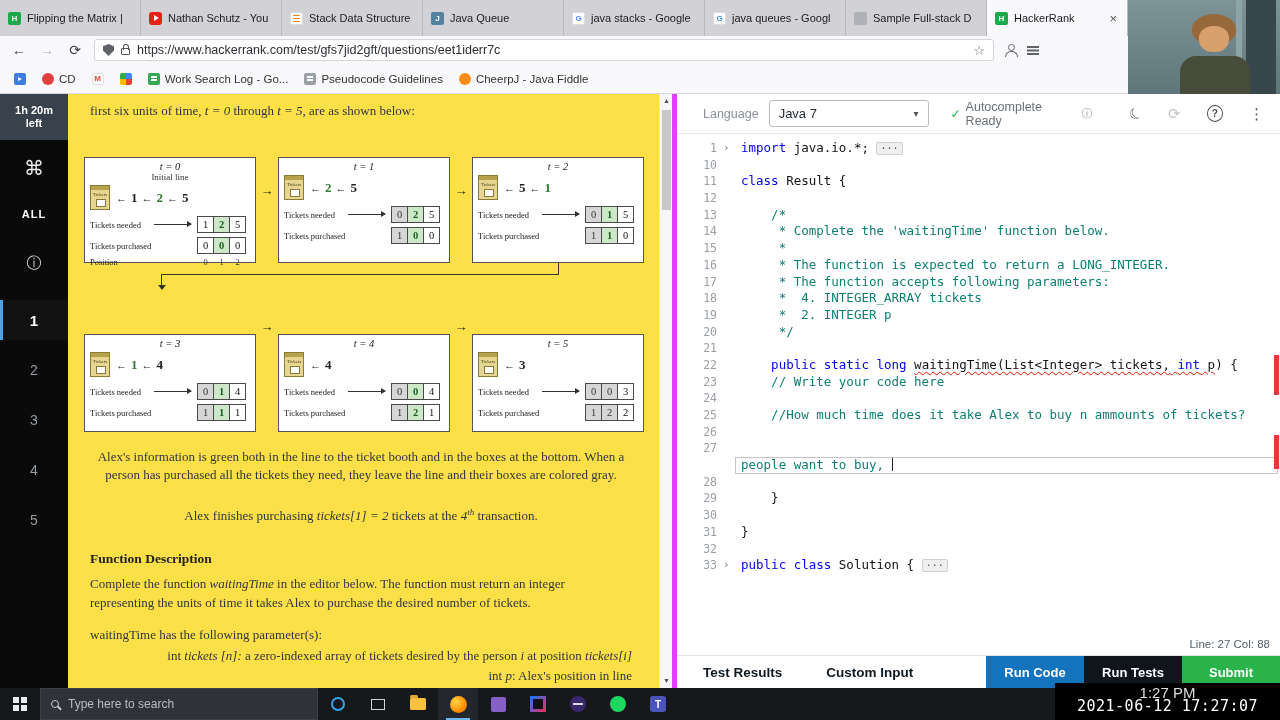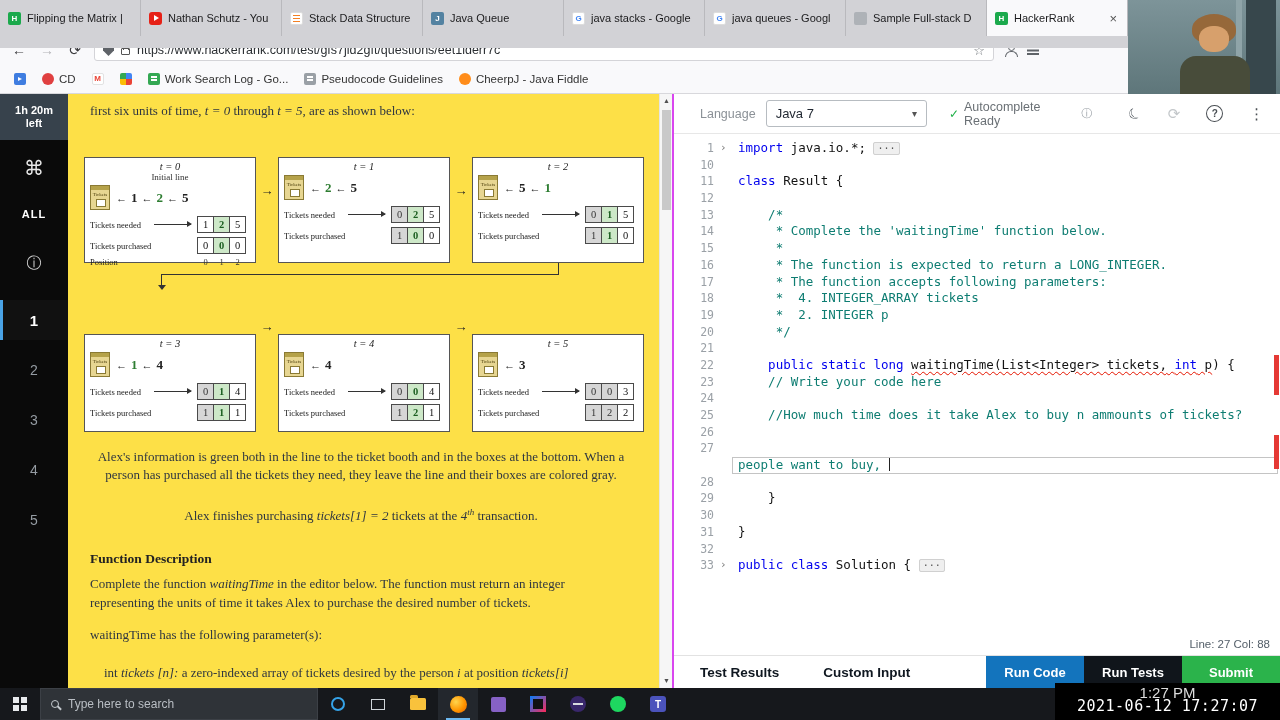--- a/index.html
+++ b/index.html
@@ -1,21 +1,21 @@
 <!DOCTYPE html>
 <html><head>
 <meta charset="utf-8">
 <style>
   * { margin:0; padding:0; box-sizing:border-box; }
   html,body { width:1280px; height:720px; overflow:hidden; }
   body { font-family:"Liberation Sans", sans-serif; background:#fff; }
   .screen { position:relative; width:1280px; height:720px; overflow:hidden; background:#fff; }
 
   
-  .tabstrip { position:absolute; left:0; top:0; width:1280px; height:48px; background:#d2d2d6; display:flex; z-index:10; }
+  .tabstrip { position:absolute; left:0; top:0; width:1280px; height:36px; background:#d2d2d6; display:flex; z-index:10; }
   .tab { width:141px; height:36px; display:flex; align-items:center; gap:6px; padding:0 8px; border-right:1px solid #b9b9bd; font-size:11px; color:#1b1b1d; overflow:hidden; white-space:nowrap; flex:none; }
   .tab.active { background:#f9f9fb; }
   .tab-title { overflow:hidden; text-overflow:ellipsis; white-space:nowrap; flex:1; }
   .tab-close { color:#555; font-size:13px; padding:0 2px; }
   .fav { width:13px; height:13px; border-radius:2px; flex:none; display:flex; align-items:center; justify-content:center; font-size:8px; font-weight:bold; position:relative; }
   .fav-hackerrank { background:#1ba94c; color:#fff; }
   .fav-hackerrank::after { content:'H'; }
   .fav-youtube { background:#e62117; border-radius:3px; }
   .fav-youtube::after { content:''; border-left:5px solid #fff; border-top:3px solid transparent; border-bottom:3px solid transparent; margin-left:1px; }
   .fav-stackoverflow { background:#fff; border:1px solid #ddd; }
@@ -80,21 +80,21 @@
   .qnum.active::before { content:''; position:absolute; left:0; top:0; bottom:0; width:3px; background:#4aa3e6; }
 
   
   .problem { position:absolute; left:68px; top:0; width:604px; height:594px; background:#fde047; padding:8px 40px 0 22px; overflow:hidden; color:#2f3640;font-family:Liberation Serif, serif; }
   .problem p { font-size:13px; line-height:18.5px; }
   .p-center { text-align:center; margin-top:16px; padding:0 4px; }
   .p-finish { text-align:center; margin-top:18px; }
   .h-bold { font-size:13.5px; font-weight:bold; margin-top:26px; color:#222; }
   .p-desc { margin-top:8px; }
   .p-params { margin-top:14px; }
-  .p-ind { padding-left:14px; margin-top:19px; }
+  .p-ind { padding-left:14px; margin-top:2px;text-align:right; }
   sup { font-size:9px; }
 
   
   .dg-wrap { position:relative; margin:36px 0 0 -6px; width:560px; }
   .dg-row { display:flex; align-items:flex-start; }
   .dg-row2 { margin-top:30px; }
   .dg-panel { width:172px; height:106px; border:1px solid #555; background:#fff; padding:3px 5px 4px; position:relative; flex:none; }
   .dg-row2 .dg-panel { height:98px;margin-top:41px; }
   .dg-title { text-align:center; font-size:10.5px; font-style:italic; color:#222; }
   .dg-sub { text-align:center; font-size:9px; color:#333; }
@@ -126,21 +126,21 @@
   .elb-v2 { position:absolute; left:77px; top:117px; width:1px; height:12px; background:#333; }
   .elb-head { position:absolute; left:73.5px; top:128px; border-top:5px solid #333; border-left:4px solid transparent; border-right:4px solid transparent; }
 
   
   .pscroll { position:absolute; right:0; top:0; bottom:0; width:13px; background:#f6f6f6; border-left:1px solid #e4e4e4; }
   .ps-up, .ps-dn { position:absolute; left:0; width:13px; text-align:center; font-size:7px; color:#505050; }
   .ps-up { top:3px; } .ps-dn { bottom:3px; }
   .ps-thumb { position:absolute; left:2px; top:16px; width:9px; height:100px; background:#c9c9c9; }
 
   
-  .editor { position:absolute; left:672px; top:0; width:608px; height:594px; background:#fff; border-left:2px solid #d946ef; }
+  .editor { position:absolute; left:672px; top:0; width:608px; height:594px; background:#fff; border-left:5px solid #d946ef; }
   .etoolbar { position:absolute; left:0; top:0; right:0; height:40px; background:#fff; border-bottom:1px solid #e7e7e7; display:flex; align-items:center; padding:0 16px 0 26px; gap:10px; }
   .lang-lbl { font-size:12.5px; color:#8b9197; }
   .lang-select { width:165px; height:27px; border:1px solid #b7bcc1; border-radius:3px; background:#fff; display:flex; align-items:center; justify-content:space-between; padding:0 9px; font-size:13px; color:#1f2630; }
   .lang-select .chev { font-size:10px; color:#555; }
   .ac-wrap { display:flex; align-items:center; gap:5px; margin-left:12px; }
   .ac-check { color:#23b24b; font-size:12px; }
   .ac-lbl { font-size:12.5px; color:#6a7075; }
   .ac-info { font-size:11px; color:#9aa0a6; }
   .tb-sp { flex:1; }
   .tb-icon { color:#3f474e; font-size:15px; margin-left:16px; }

